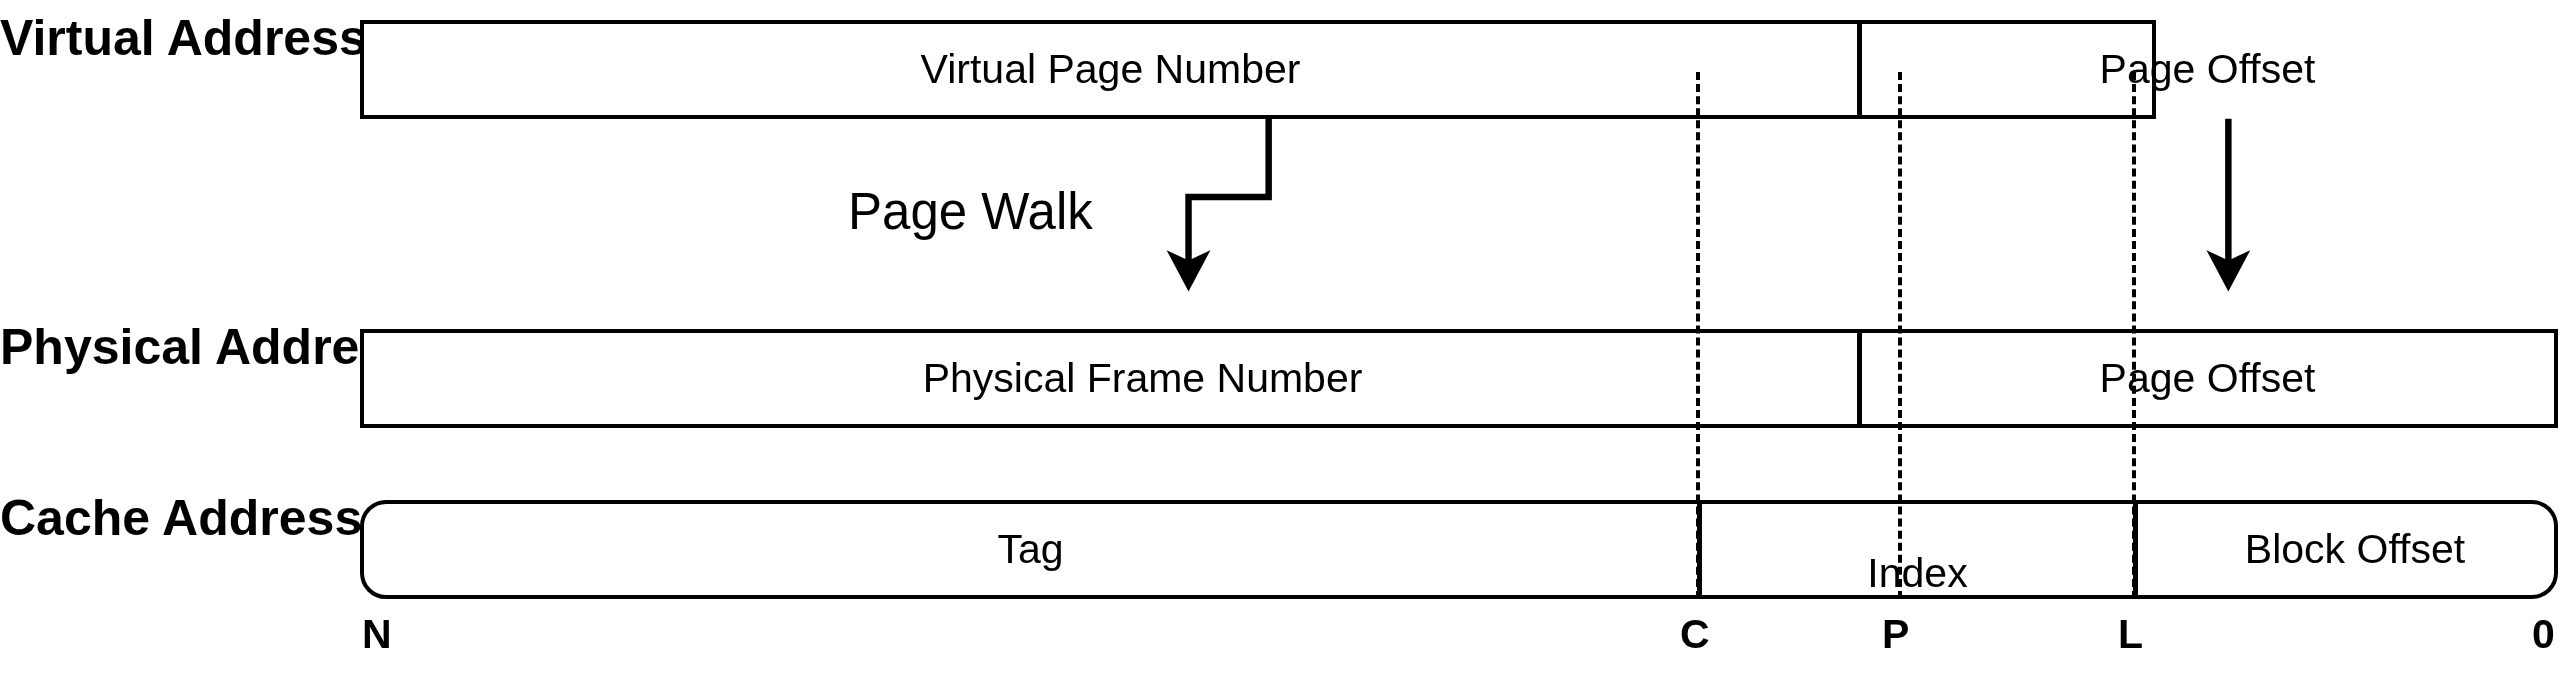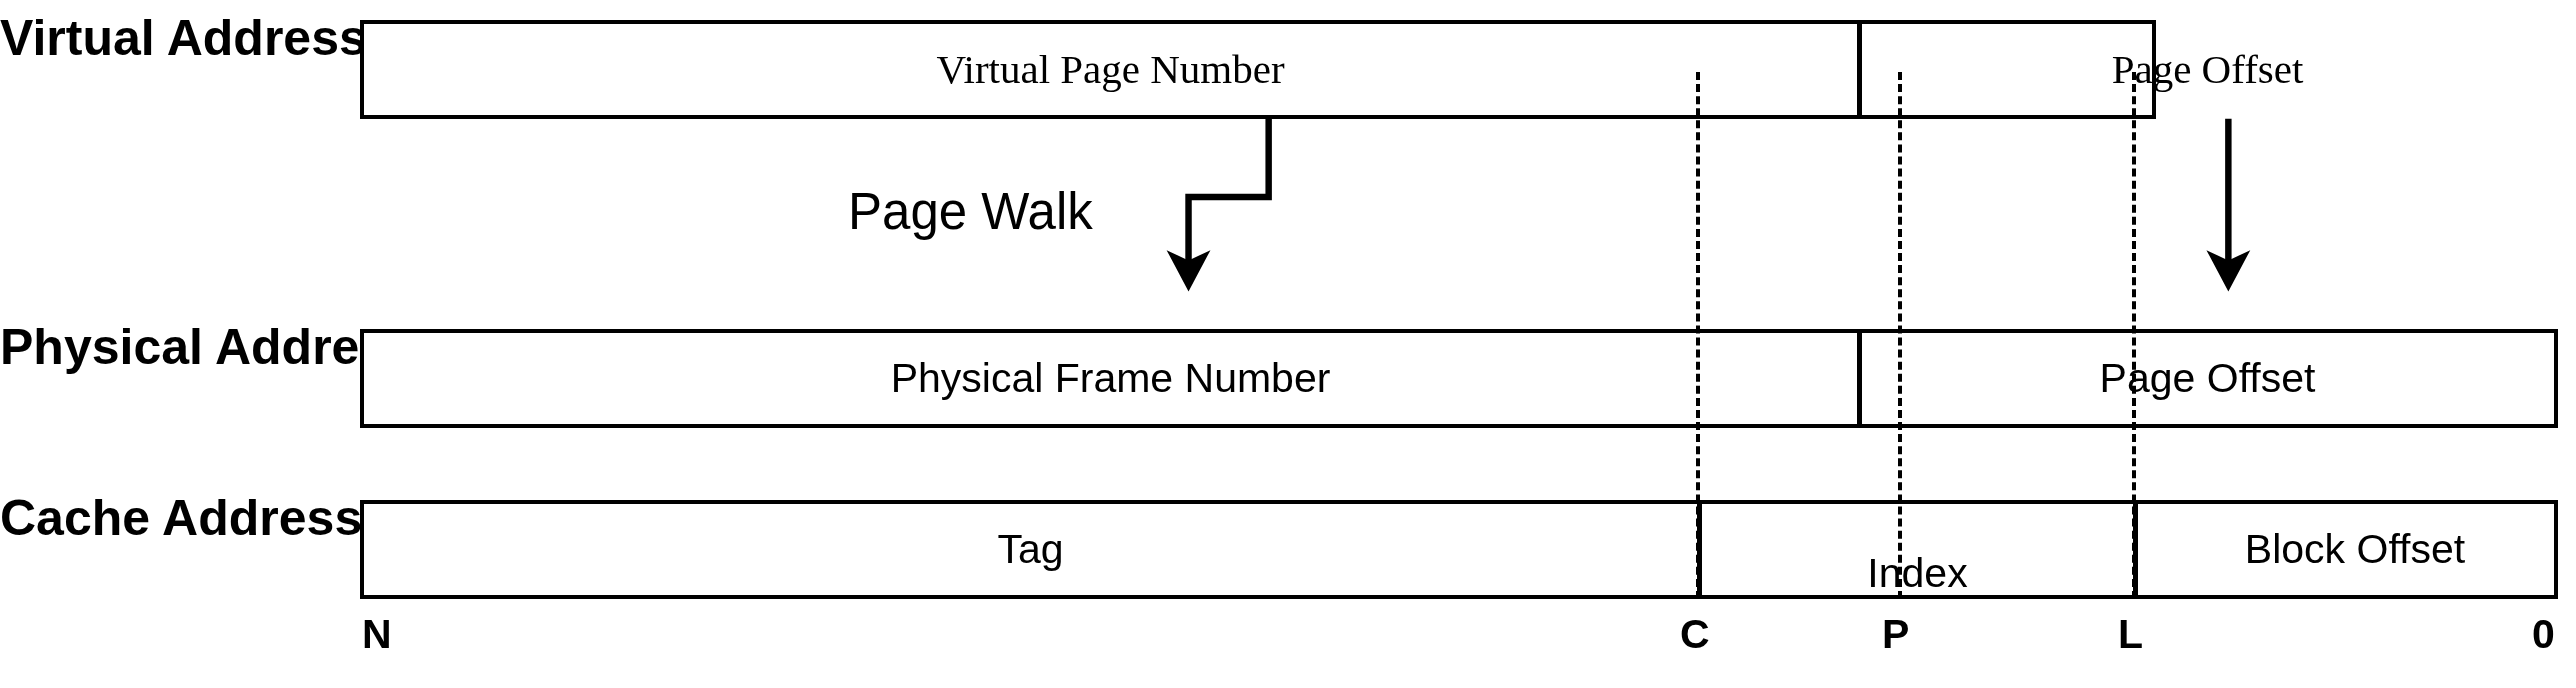--- a/index.html
+++ b/index.html
@@ -73,37 +73,37 @@
     pointer-events:none;
   }
 </style>
 </head>
 <body>
 
 <div id="stage">
 
   <div class="row-label" style="left:0px; top:13px; width:346px;">Virtual Address</div>
 
-  <div class="addr-box" style="left:360px; top:20px; width:1796px; height:99px;font-family:Liberation Serif, serif;">
+  <div class="addr-box" style="left:360px; top:20px; width:1796px; height:99px;">
     <div class="field" style="left:0px; width:1493px;">Virtual Page Number</div>
     <div class="field-divider" style="left:1493px;"></div>
     <div class="field" style="left:1498px; width:691px;">Page Offset</div>
   </div>
 
   <div class="row-label" style="left:0px; top:322px; width:359px;">Physical Address</div>
 
   <div class="addr-box" style="left:360px; top:329px; width:2198px; height:99px;">
-    <div class="field" style="left:0px; width:1493px;">Physical Frame Number</div>
+    <div class="field" style="left:0px; width:1493px;padding-left:32px;">Physical Frame Number</div>
     <div class="field-divider" style="left:1493px;"></div>
     <div class="field" style="left:1498px; width:691px;">Page Offset</div>
   </div>
 
   <div class="row-label" style="left:0px; top:493px; width:346px;">Cache Address</div>
 
-  <div class="addr-box" style="left:360px; top:500px; width:2198px; height:99px;">
+  <div class="addr-box" style="left:360px; top:500px; width:2198px; height:99px;border-radius:26px;">
     <div class="field" style="left:0px; width:1333px;">Tag</div>
     <div class="field-divider" style="left:1333px;"></div>
     <div class="field" style="left:1338px; width:431px;margin-top:48px;">Index</div>
     <div class="field-divider" style="left:1769px;"></div>
     <div class="field" style="left:1774px; width:416px;margin-left:9px;">Block Offset</div>
   </div>
 
   <div class="dashed-line" style="left:1696px; top:72px; height:527px;"></div>
   <div class="dashed-line" style="left:1898px; top:72px; height:527px;"></div>
   <div class="dashed-line" style="left:2132px; top:72px; height:527px;"></div>

